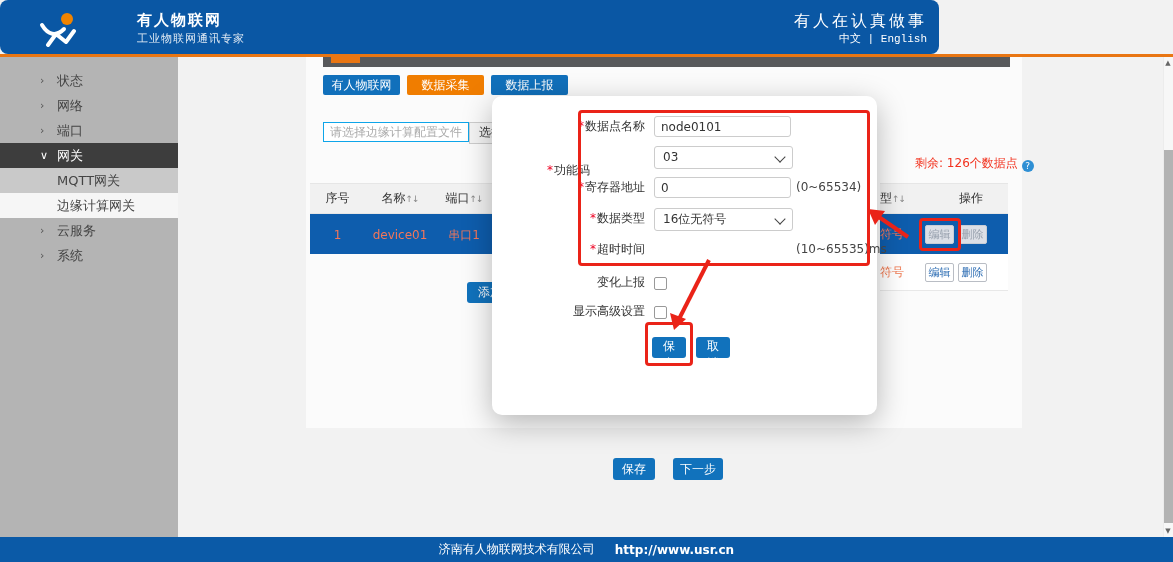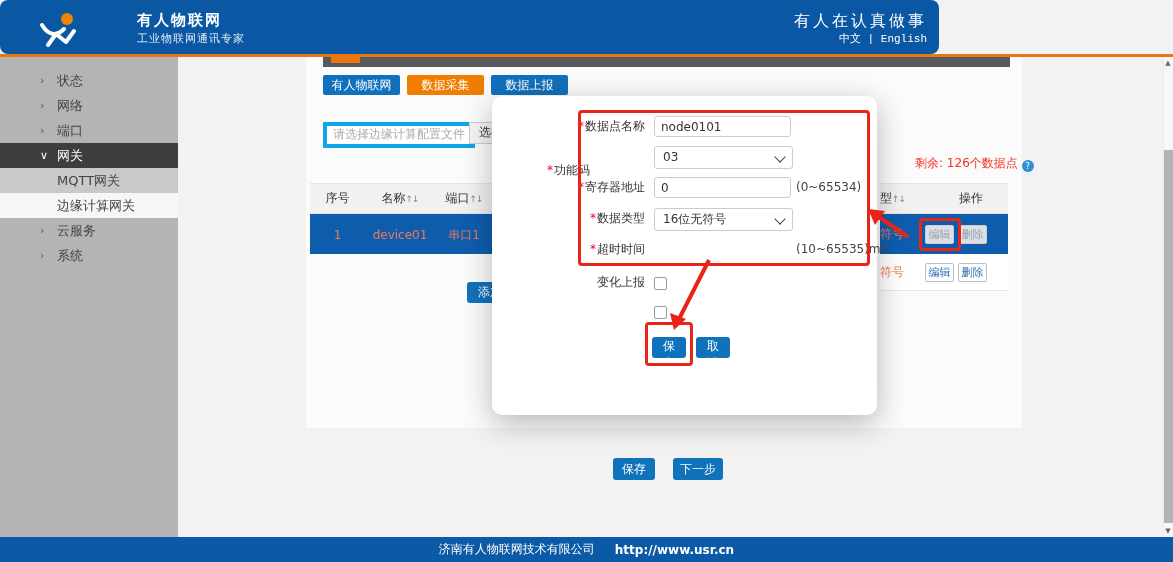--- a/index.html
+++ b/index.html
@@ -23,23 +23,23 @@
   .nav-dark .chev{color:#fff;}
   .nav-sub{background:#c9c9c9;text-decoration:underline;}
   .nav-sub-active{background:#f6f6f6;}
   
   .panel{left:306px;top:57px;width:716px;height:371px;background:#fbfbfb;}
   .darkbar{left:323px;top:57px;width:687px;height:10px;background:#58595b;}
   .orange-frag{left:331px;top:57px;width:29px;height:6px;background:#e97613;}
   .tab{position:absolute;top:75px;height:20px;line-height:20px;text-align:center;
        color:#fff;font-size:12px;border-radius:2px;cursor:pointer;background:#1170bb;}
   .tab-active{background:#f07d00;}
-  .file-input{left:323px;top:122px;width:132px;height:16px;border:4px solid #0ea5e9;
+  .file-input{left:323px;top:122px;width:132px;height:16px;border:1px solid #0ea5e9;
               background:#fff;font-size:12px;color:#1d4ed8;padding:1px 6px;
-              font-family:Liberation Mono, monospace;}
+              font-family:Liberation Sans, sans-serif;}
   .file-input::placeholder{color:#aaa;}
   .browse-btn{left:469px;top:122px;width:42px;height:20px;background:#f4f4f4;
               border:1px solid #ccc;font-size:12px;color:#333;text-align:center;
               line-height:19px;overflow:hidden;}
   
   .tbl-head{background:#f1f1f1;border-top:1px solid #e6e6e6;border-bottom:1px solid #e6e6e6;
             color:#333;font-size:12px;}
   .th-cell{display:inline-block;text-align:center;height:29px;line-height:29px;}
   .sort{font-size:9px;color:#888;letter-spacing:-1px;}
   .row-blue{background:#0e5dad;}
@@ -213,20 +213,21 @@
     <span class="val">16位无符号</span>
     <span class="chev"></span>
   </div>
 
   <div class="m-label" style="top:143px;">
     <span class="req">*</span><span>超时时间</span></div>
   <span class="hint" style="top:143px;">(10~65535)ms</span>
 
   <div class="m-label" style="top:176px;">变化上报</div>
   <span class="chk" style="top:181px;"></span>
+  <div class="m-label" style="top:205px;">显示高级设置</div>
   <span class="chk" style="top:210px;"></span>
 
   <button class="blue-btn" style="position:absolute;left:160px;top:241px;width:34px;height:21px;">保存</button>
   <button class="blue-btn" style="position:absolute;left:204px;top:241px;width:34px;height:21px;">取消</button>
 </div>
 
 <div class="abs ann" style="left:578px;top:110px;width:286px;height:150px;"></div>
 <div class="abs ann" style="left:645px;top:322px;width:42px;height:38px;"></div>
 <div class="abs ann" style="left:919px;top:218px;width:36px;height:27px;"></div>
 <svg class="abs" style="left:660px;top:255px;pointer-events:none;" width="60" height="85">

